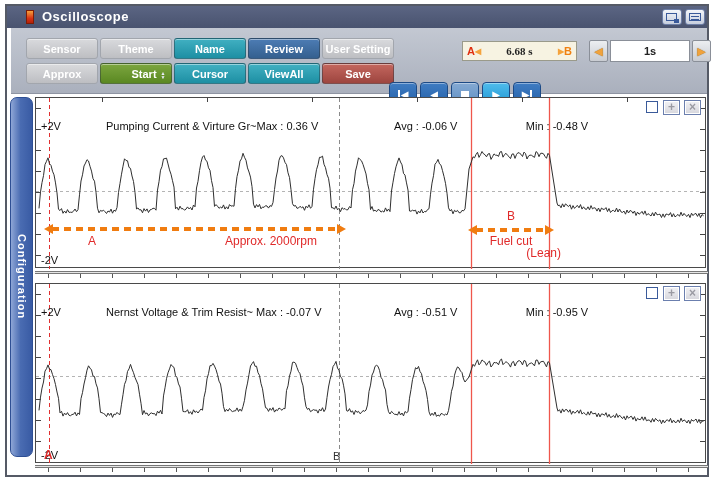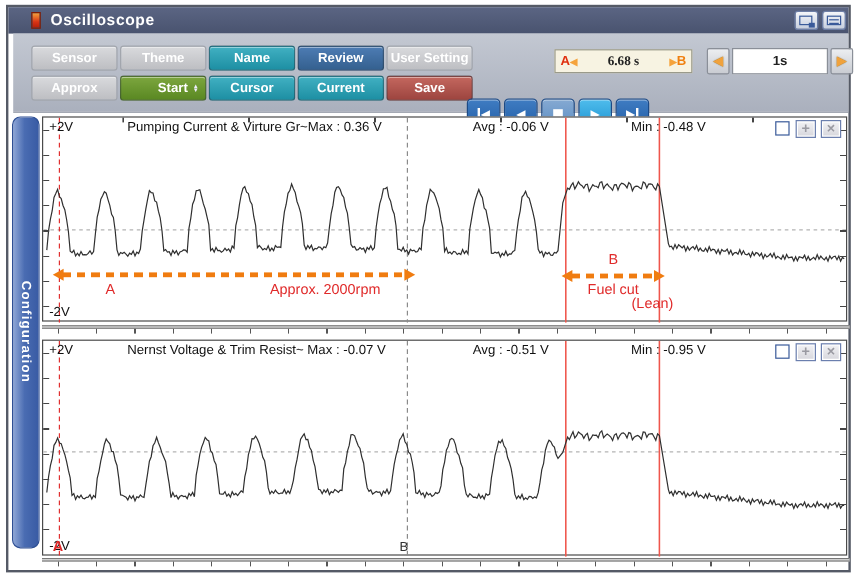--- a/index.html
+++ b/index.html
@@ -76,21 +76,21 @@
   .panel { position:absolute; left:28px; width:671px; background:#fff;
     border:1px solid #4a4a4a; }
   .panel.p1 { top:91px; height:171px; }
   .panel.p2 { top:277px; height:180px; }
   .panel svg { position:absolute; left:0; top:0; }
   .yticks { position:absolute; top:10px; bottom:8px; width:5px;
     background:repeating-linear-gradient(180deg,#444 0 1px,transparent 1px 21px); }
   .yticks.l { left:0; } .yticks.r { right:0; }
   .topticks { position:absolute; top:0; left:66px; right:0; height:4px;
     background:repeating-linear-gradient(90deg,#444 0 1px,transparent 1px 105px); }
-  .ptext { position:absolute; font-size:11px; color:#111; white-space:nowrap; }
+  .ptext { position:absolute; font-size:11px; color:#111; white-space:nowrap;margin-top:20px; }
   .ylab-top { left:5px; top:2px; } .ylab-bot { left:5px; bottom:1px; }
   .ptitle { left:70px; top:2px; width:300px; text-align:left; }
   .pavg { left:358px; top:2px; width:110px; text-align:left; }
   .pmin { left:466px; top:2px; width:110px; text-align:center; }
   .chk { position:absolute; right:47px; top:3px; width:12px; height:12px; background:#fff;
     border:1px solid #3a5a9a; }
   .pbtn { position:absolute; top:2px; width:17px; height:15px; border:1px solid #6b7fae;
     background:linear-gradient(#f2f2f5,#d6d6dc); box-shadow:inset 0 0 0 1px #fff;
     color:#9a9aa2; font-weight:bold; text-align:center; line-height:13px; font-size:12px; cursor:default; }
   .pbtn.add { right:25px; } .pbtn.close { right:4px; }
@@ -139,21 +139,21 @@
     <div class="btn gray row1 c2">Theme</div>
     <div class="btn teal row1 c3">Name</div>
     <div class="btn blue row1 c4">Review</div>
     <div class="btn gray row1 c5">User Setting</div>
 
     <div class="btn gray row2 c1">Approx</div>
     <div class="btn green row2 c2">
       <span>Start</span><span class="spin"><span>▲</span><span>▼</span></span>
     </div>
     <div class="btn teal row2 c3">Cursor</div>
-    <div class="btn teal row2 c4">Current</div>
+    <div class="btn teal row2 c4">ViewAll</div>
     <div class="btn red row2 c5">Save</div>
 
     <div class="ab-box">
       <span class="ab-a">A</span>
       <span class="ab-tri">◀</span>
       <span class="ab-val">6.68 s</span>
       <span class="ab-tri">▶</span>
       <span class="ab-b">B</span>
     </div>
     <div class="step-btn sb-l"><span>◀</span></div>

